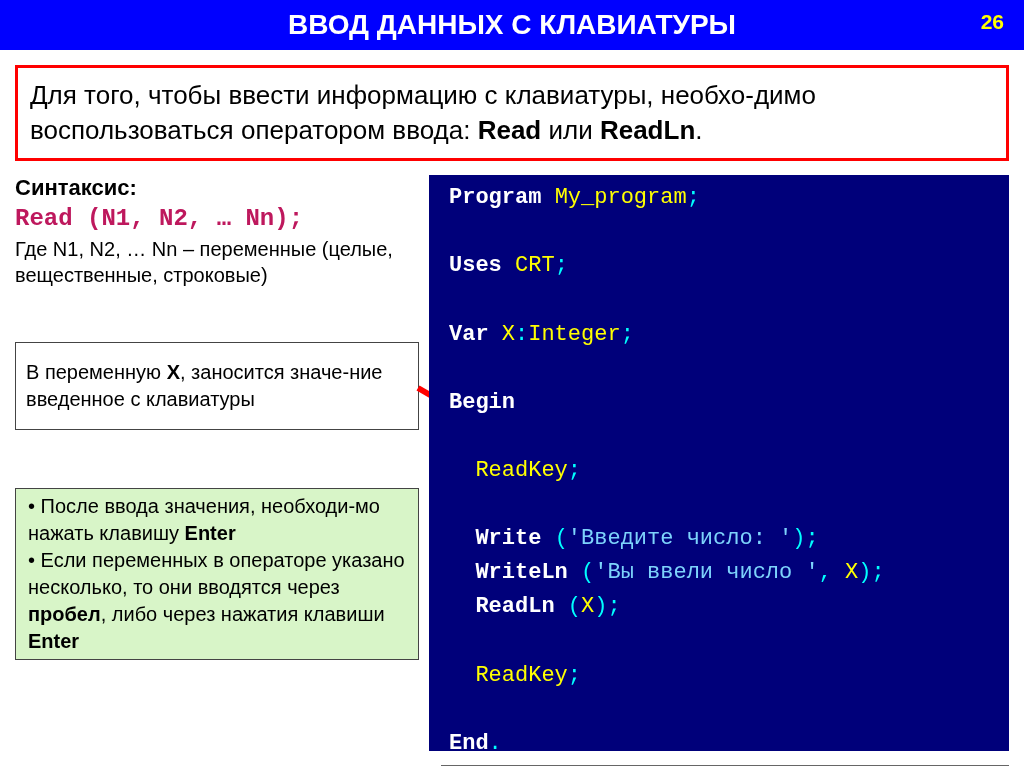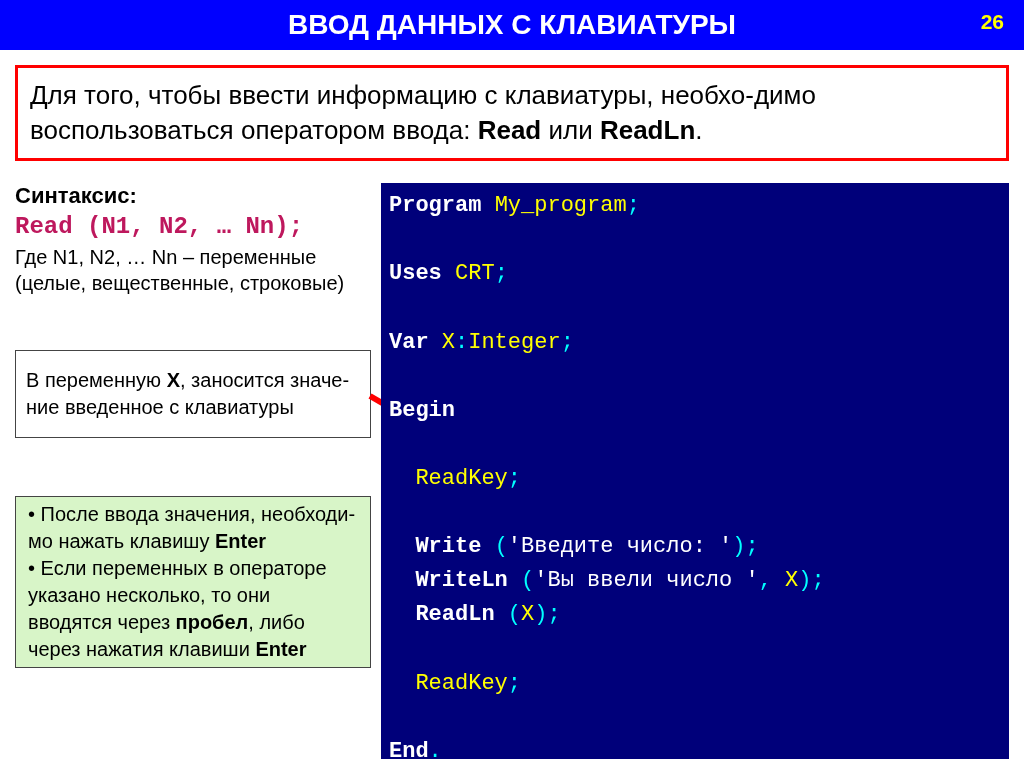--- a/index.html
+++ b/index.html
@@ -3,38 +3,38 @@
 <meta charset="utf-8">
 <style>
   * { box-sizing: border-box; margin: 0; padding: 0; }
   body { width: 1024px; height: 768px; font-family: Arial, Verdana, sans-serif; background: #fff; overflow: hidden; }
   .header { background: #0000ff; height: 50px; display: flex; align-items: center; position: relative; }
   .title { color: #fff; font-size: 28px; font-weight: bold; text-align: center; width: 100%; }
   .pagenum { position: absolute; right: 20px; top: 10px; color: #ffff00; font-size: 21px; font-weight: bold; }
   .content { padding: 15px 15px 0 15px; }
   .intro { border: 3px solid #ff0000; padding: 10px 12px; font-size: 26px; line-height: 1.35; }
   .intro .b { font-weight: bold; }
-  .cols { display: flex; margin-top: 22px; }
+  .cols { display: flex; margin-top: 14px; }
   .left { width: 430px; display: flex; flex-direction: column; }
   .right { flex: 1; margin-left: 10px; }
   .syntax-label { font-size: 22px; font-weight: bold; }
   .syntax-code { font-family: "Courier New", monospace; font-size: 24px; font-weight: bold; color: #be185d; margin: 4px 0 4px 0; }
   .where { font-size: 20px; line-height: 1.3; }
   .where .b { font-weight: normal; }
   .box-var { border: 1px solid #444; padding: 16px 10px; font-size: 20px; margin-top: 54px; line-height: 1.35; position: relative; }
   .box-var .b { font-weight: bold; }
   .arrow { position: absolute; right: -30px; top: 42px; }
   .arrow-line { width: 30px; height: 6px; background: #ff0000; transform: rotate(30deg); transform-origin: left center; }
   .arrow-head { width: 0; height: 0; border-left: 14px solid #ff0000; border-top: 8px solid transparent; border-bottom: 8px solid transparent; position: absolute; right: -12px; top: 11px; transform: rotate(30deg); }
   .box-notes { background: #d8f5c8; border: 1px solid #444; padding: 4px 12px; font-size: 20px; margin-top: 58px; line-height: 1.35; }
   .box-notes .b { font-weight: bold; }
-  .ide { background: #00007a; color: #fff; font-family: "Courier New", monospace; font-size: 22px; line-height: 1.55; padding: 6px 8px 0 8px; width: 628px; height: 576px; position: relative; }
+  .ide { background: #00007a; color: #fff; font-family: "Courier New", monospace; font-size: 22px; line-height: 1.55; padding: 6px 8px 0 20px; width: 580px; height: 576px; position: relative; }
   .ide .kw { color: #ffffff; font-weight: bold; }
   .ide .id { color: #ffff00; }
-  .ide .str { color: #ffffff; }
+  .ide .str { color: #7dd3fc; }
   .ide .cy { color: #00ffff; }
   .output-bar { border-top: 1px solid #666; margin: 4px -8px 0 -8px; height: 22px; color: #bbb; font-size: 17px; display: flex; align-items: center; justify-content: space-between; padding: 0 4px; }
   .output-bar .l { color: #888; }
   .output-bar .r { color: #bbb; }
 </style>
 </head>
 <body>
 
 <div class="header">
   <div class="title">ВВОД ДАННЫХ С КЛАВИАТУРЫ</div>

